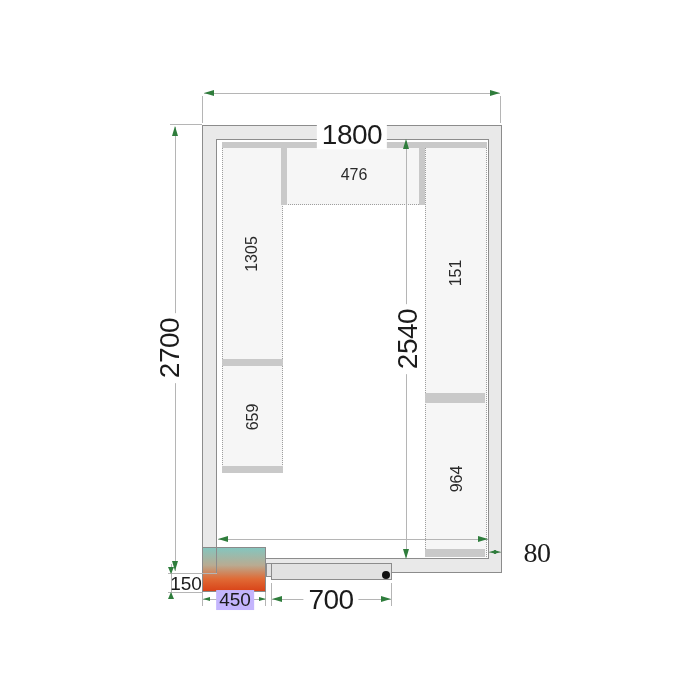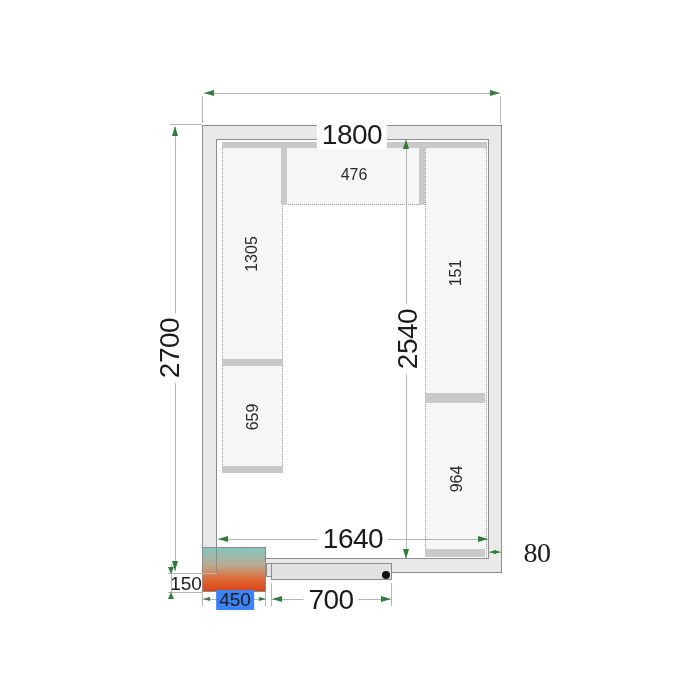--- a/index.html
+++ b/index.html
@@ -8,21 +8,21 @@
   .abs{position:absolute;box-sizing:border-box;}
   .wall{background:#e9e9e9;border:1px solid #8c8c8c;}
   .room{background:#ffffff;border:1px solid #8c8c8c;}
   .shelf{background:#f6f6f6;border:1px dotted #9e9e9e;}
   .rail{background:#c9c9c9;}
   .dline{background:#b5b5b5;}
   .thin{background:#8c8c8c;}
   .lbl{position:absolute;white-space:nowrap;transform:translate(-50%,-50%);}
   .lbl.rot{transform:translate(-50%,-50%) rotate(-90deg);}
   .big{font-size:28px;letter-spacing:-0.5px;background:#fff;padding:0 5px;line-height:1.05;}
-  .med{font-size:19px;background:#3b82f6;padding:0 3px;line-height:1.05;}
+  .med{font-size:19px;background:#c4b5fd;padding:0 3px;line-height:1.05;}
   .sm{font-size:16px;color:#2a2a2a;line-height:1.05;}
   .nobg{background:transparent;}
   
   .ah{position:absolute;width:0;height:0;border-style:solid;border-color:transparent;}
   .ah-l{border-width:3px 10px 3px 0;border-right-color:#2f7d3c;}
   .ah-r{border-width:3px 0 3px 10px;border-left-color:#2f7d3c;}
   .ah-u{border-width:0 3px 10px 3px;border-bottom-color:#2f7d3c;}
   .ah-d{border-width:10px 3px 0 3px;border-top-color:#2f7d3c;}
   .ah-l-s{border-width:2.5px 7px 2.5px 0;border-right-color:#2f7d3c;}
   .ah-r-s{border-width:2.5px 0 2.5px 7px;border-left-color:#2f7d3c;}
@@ -82,21 +82,20 @@
   <div class="lbl big rot" style="left:170px;top:348px;">2700</div>
 
   <div class="abs dline" style="left:406px;top:141px;width:1px;height:416px;"></div>
   <div class="ah ah-u" style="left:403px;top:139px;"></div>
   <div class="ah ah-d" style="left:403px;top:549px;"></div>
   <div class="lbl big rot" style="left:408px;top:339px;">2540</div>
 
   <div class="abs dline" style="left:218px;top:539px;width:270px;height:1px;"></div>
   <div class="ah ah-l" style="left:218px;top:536px;"></div>
   <div class="ah ah-r" style="left:478px;top:536px;"></div>
-  <div class="lbl big" style="left:353px;top:539px;">1640</div>
 
   <div class="abs dline" style="left:489px;top:552px;width:12px;height:1px;"></div>
   <div class="ah ah-l-s" style="left:489px;top:550px;"></div>
   <div class="ah ah-r-s" style="left:494px;top:550px;"></div>
   <div class="lbl big nobg" style="left:537px;top:553px;font-family:Liberation Serif, serif;">80</div>
 
   <div class="abs dline" style="left:171px;top:564px;width:1px;height:35px;"></div>
   <div class="abs dline" style="left:168px;top:592px;width:34px;height:1px;"></div>
   <div class="ah ah-d-s" style="left:168px;top:567px;"></div>
   <div class="ah ah-u-s" style="left:168px;top:592px;"></div>

